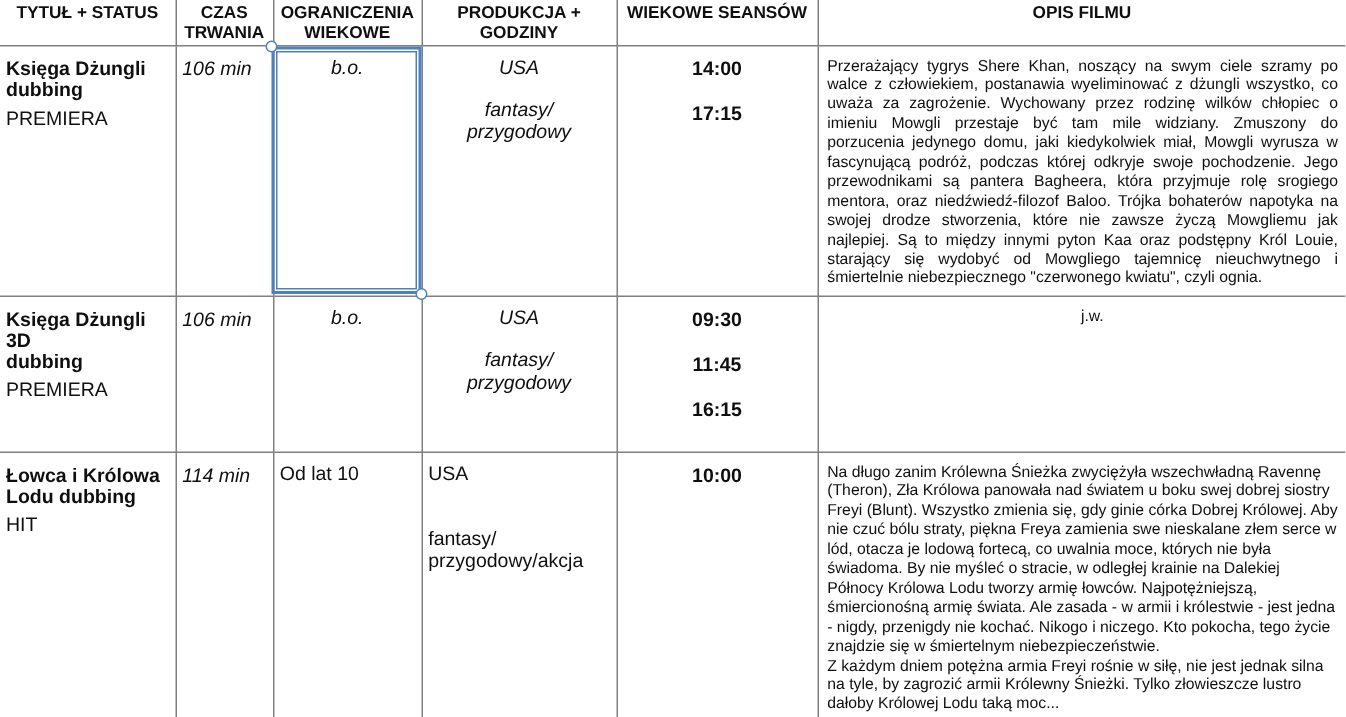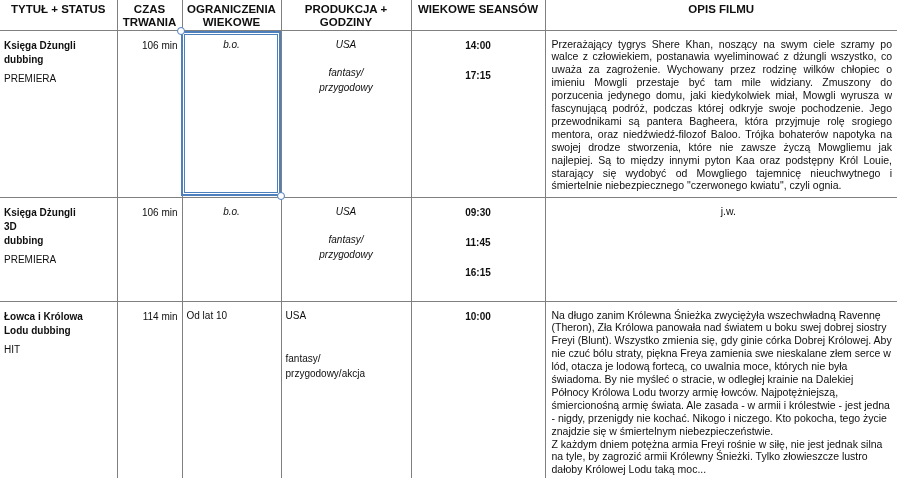--- a/index.html
+++ b/index.html
@@ -23,26 +23,26 @@
   
   col.c1{width:117px}col.c2{width:65px}col.c3{width:99px}
   col.c4{width:130px}col.c5{width:134px}col.c6{width:352px}
 
   tr.hdr th{height:30px;font-size:11.5px;font-weight:bold;text-align:center;
     padding:3px 2px 0 2px;line-height:13px;}
   tr.r1 td{height:167px;}
   tr.r2 td{height:104px;}
   tr.r3 td{height:173px;}
 
-  td{font-size:10px;line-height:15px;padding:6px 4px;}
+  td{font-size:13px;line-height:15px;padding:6px 4px;}
   .title{font-weight:bold;white-space:pre-line;line-height:14px;padding-top:2px;}
   .status{margin-top:4px;}
   .status.bold{font-weight:normal;}
   td.ctr{text-align:center;font-style:italic;}
-  td.dur{text-align:right;padding-top:7px;}
+  td.dur{text-align:left;padding-top:7px;font-style:italic;}
   .genre{white-space:pre-line;margin-top:13px;}
   tr.r3 .genre{margin-top:28px;}
   .time{font-weight:bold;margin-bottom:15px;line-height:15px;}
   td.times{text-align:center;padding-top:7px;}
   td.desc{font-size:10.5px;line-height:12.9px;padding:7px 5px 4px 6px;}
   td.desc .desc-text{white-space:pre-line;}
   tr.r1 td.desc .desc-text{text-align:justify;}
   tr.r2 td.desc{text-align:center;padding-left:19px;}
 
   

